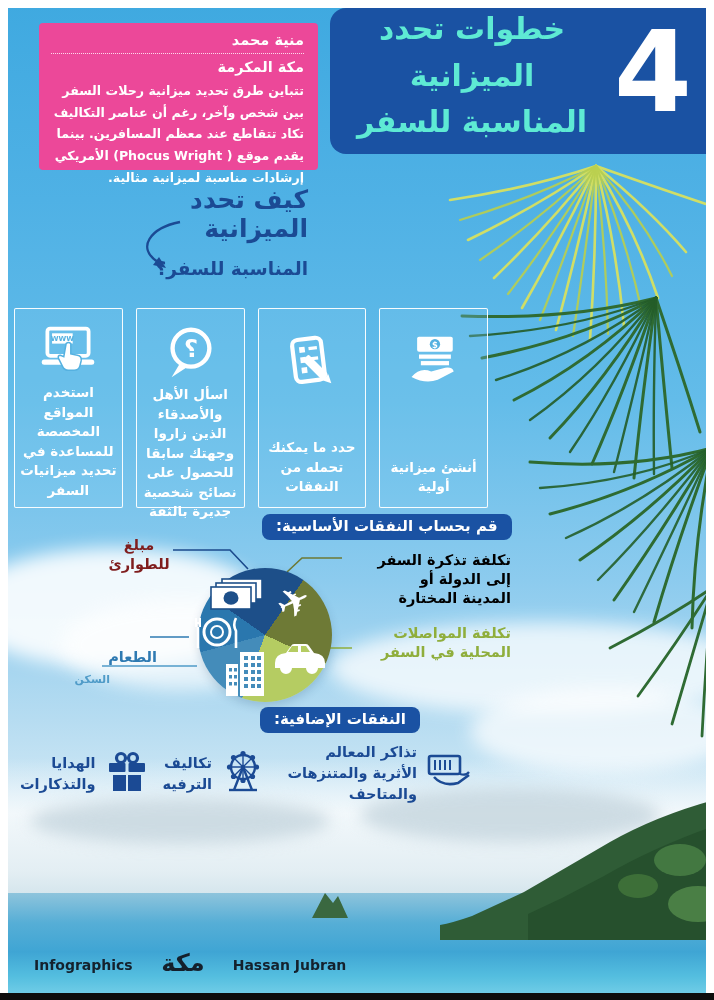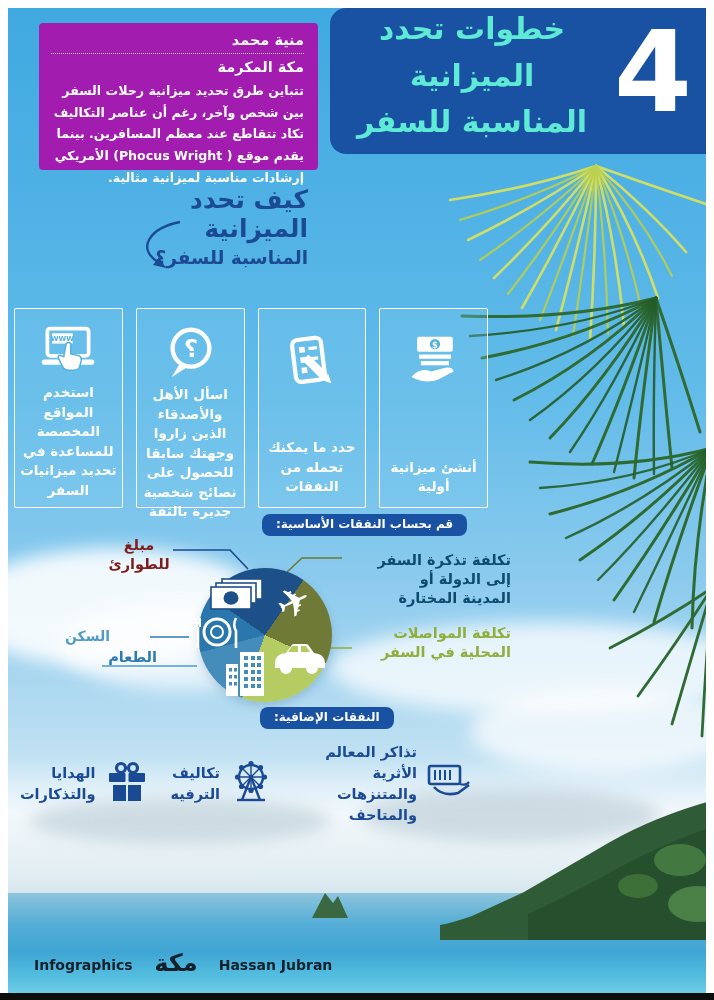--- a/index.html
+++ b/index.html
@@ -26,54 +26,54 @@
   .frame{position:absolute;inset:0;border:8px solid #fff;border-bottom:none;pointer-events:none;z-index:40;}
   .bottomstrip{position:absolute;left:0;right:0;bottom:0;height:7px;background:#0d0d0d;z-index:41;}
   
   .title-box{position:absolute;left:330px;top:8px;width:376px;height:146px;z-index:10;
     background:#1a52a3;border-radius:0 0 0 16px;border-top-left-radius:16px;
     display:flex;flex-direction:row;direction:rtl;align-items:center;justify-content:flex-start;
     padding:0 14px 10px 10px;gap:10px;}
   .big-number{color:#fff;font-size:112px;font-weight:bold;line-height:.85;margin-top:-6px;}
   .title-lines{color:#5eead4;font-weight:bold;font-size:30px;line-height:1.55;text-align:center;flex:1;}
   .byline{position:absolute;left:39px;top:23px;width:279px;height:147px;z-index:10;
-    background:#a21caf;border-radius:4px;direction:rtl;color:#fff;padding:9px 14px 8px 12px;}
+    background:#ec4899;border-radius:4px;direction:rtl;color:#fff;padding:9px 14px 8px 12px;}
   .byline .name,.byline .city{font-size:14.5px;font-weight:bold;}
   .byline .dots{border-bottom:1.5px dotted rgba(255,255,255,.8);margin:5px 0 5px;}
   .byline .body{font-size:12.6px;font-weight:bold;line-height:1.72;margin-top:5px;}
   .question{position:absolute;left:88px;top:186px;width:220px;z-index:10;direction:rtl;text-align:right;color:#1b4a94;}
   .question .q1{font-size:25px;font-weight:bold;line-height:1.15;}
-  .question .q2{font-size:18.5px;font-weight:bold;margin-top:3px;}
+  .question .q2{font-size:18.5px;font-weight:bold;margin-top:14px;}
   .q-arrow{position:absolute;left:128px;top:216px;z-index:10;}
   .steps-row{position:absolute;left:14px;top:308px;width:474px;height:200px;z-index:10;
     display:flex;direction:rtl;gap:13px;}
   .step-box{flex:1;border:1.5px solid rgba(255,255,255,.95);background:rgba(126,203,238,.30);
     border-radius:2px;display:flex;flex-direction:column;align-items:center;padding:14px 5px 10px;}
   .step-icon{height:78px;display:flex;align-items:center;justify-content:center;}
   .step-label{margin-top:auto;color:#fff;font-size:13.5px;font-weight:bold;text-align:center;line-height:1.45;}
-  .banner{position:absolute;z-index:10;background:#1a52a3;color:#fff;font-size:12px;font-weight:bold;
+  .banner{position:absolute;z-index:10;background:#1a52a3;color:#fff;font-size:15px;font-weight:bold;
     border-radius:8px;padding:3px 14px 5px;direction:rtl;white-space:nowrap;}
   .banner1{left:262px;top:514px;}
   .banner2{left:260px;top:707px;text-align:right;}
   .pie{position:absolute;left:198px;top:568px;width:134px;height:134px;border-radius:50%;z-index:10;
     background:conic-gradient(from -55deg,#1d4f89 0deg 90deg,#6e7a36 90deg 170deg,#b5cc62 170deg 255deg,#448cba 255deg 310deg,#2a77ae 310deg 360deg);
     box-shadow:0 4px 10px rgba(20,60,100,.18);}
   .pie>svg{position:absolute;}
   .connector-svg{position:absolute;left:50px;top:530px;z-index:9;}
   .slice-label{position:absolute;z-index:10;font-weight:bold;direction:rtl;}
   .lbl-emergency{left:100px;top:536px;width:78px;font-size:14.5px;color:#7f1d1d;text-align:center;line-height:1.3;}
-  .lbl-ticket{left:375px;top:551px;width:136px;font-size:14.5px;color:#0c4a6e;text-align:right;line-height:1.32;}
+  .lbl-ticket{left:375px;top:551px;width:136px;font-size:14.5px;color:#000000;text-align:right;line-height:1.32;}
   .lbl-transport{left:375px;top:624px;width:136px;font-size:14.5px;color:#8fae3c;text-align:right;line-height:1.32;}
   .lbl-food{left:95px;top:627px;width:62px;font-size:14.5px;color:#2e7ab2;text-align:right;margin-top:22px;}
-  .lbl-lodging{left:58px;top:628px;width:52px;font-size:14px;color:#4f9bc8;text-align:right;}
+  .lbl-lodging{left:58px;top:673px;width:52px;font-size:11px;color:#4f9bc8;text-align:right;}
   .add-row{position:absolute;left:20px;top:742px;width:452px;z-index:10;display:flex;direction:rtl;
-    justify-content:space-between;align-items:center;gap:22px;}
+    justify-content:space-between;align-items:center;gap:14px;}
   .add-item{display:flex;align-items:center;gap:9px;direction:rtl;}
   .add-label{color:#1b4a94;font-size:14.5px;font-weight:bold;line-height:1.45;text-align:right;}
-  .footer{position:absolute;left:34px;top:948px;z-index:10;display:flex;direction:ltr;align-items:center;gap:15px;}
+  .footer{position:absolute;left:34px;top:948px;z-index:10;display:flex;direction:ltr;align-items:center;gap:22px;}
   .footer .cred{color:#14212d;font-size:14px;font-weight:bold;}
 </style>
 </head>
 <body>
 
 <div class="page">
 
   <div class="sky"></div>
   <div class="cloud c1"></div>
   <div class="cloud c2"></div>

